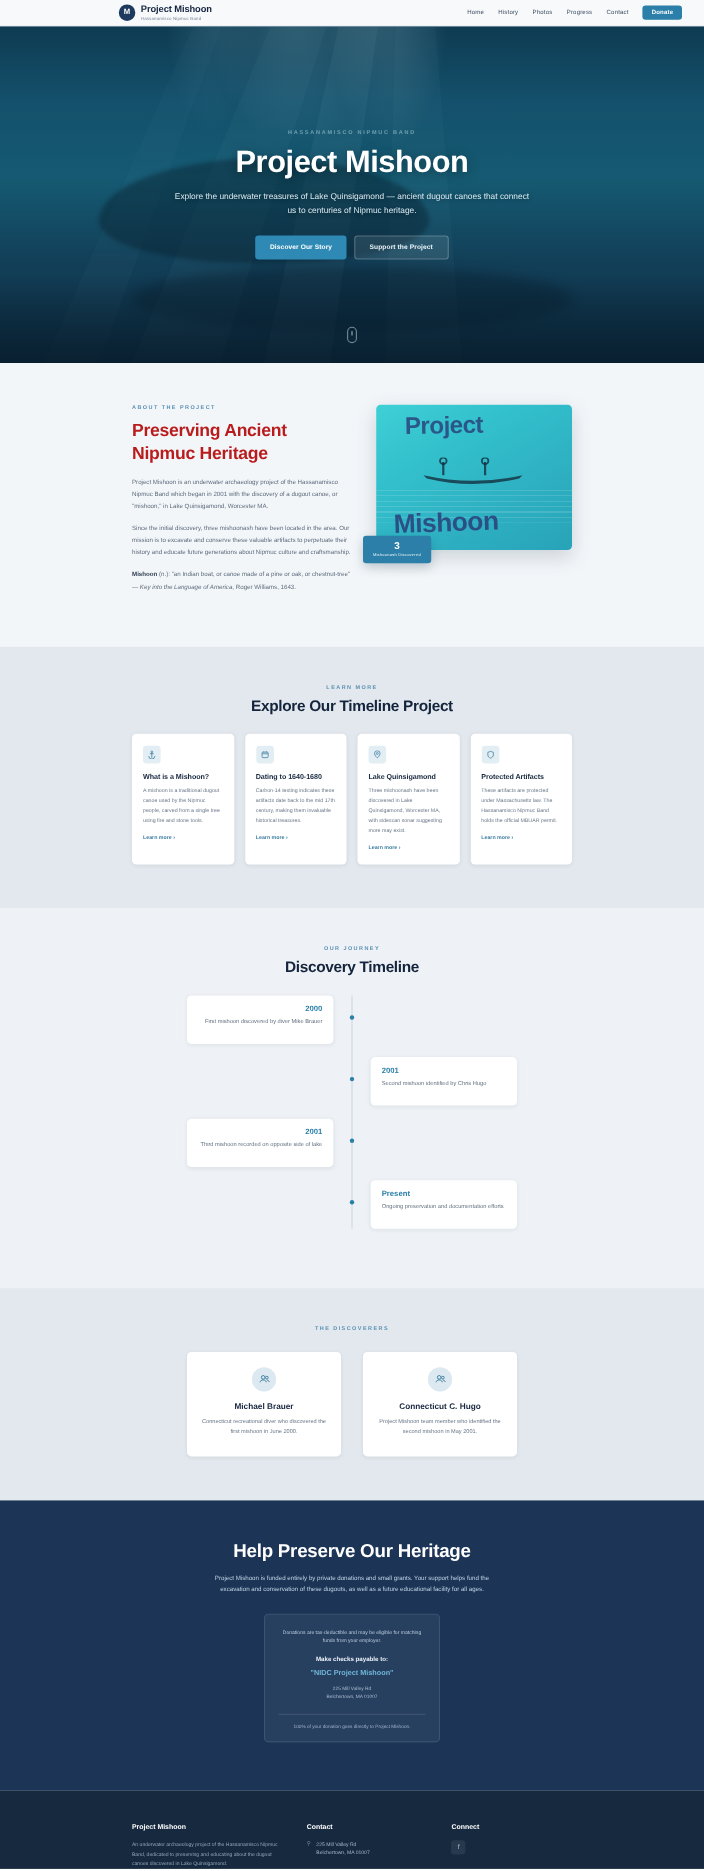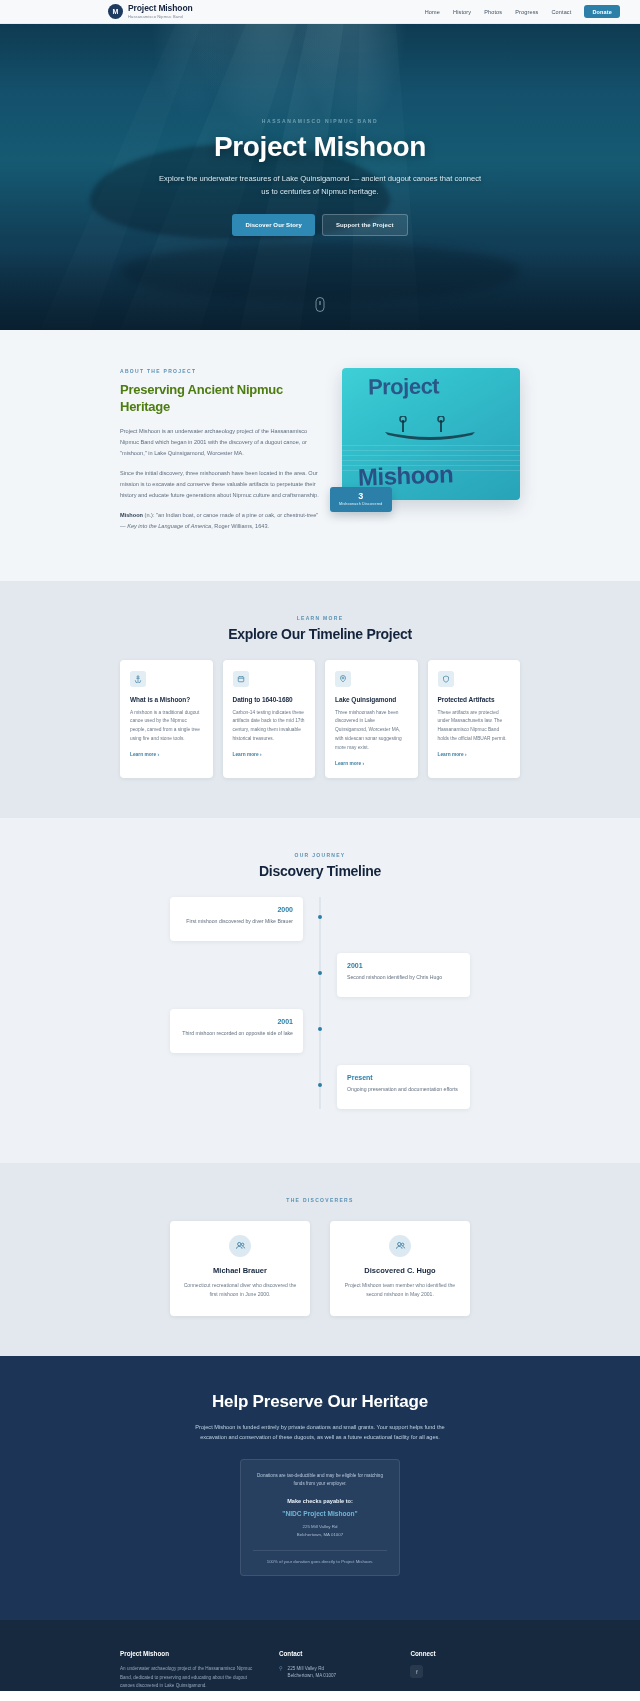--- a/index.html
+++ b/index.html
@@ -103,21 +103,21 @@
   }
   .about-grid {
     width: 400px; margin: 0 auto; display: flex; gap: 22px; align-items: flex-start;
   }
   .about-left { width: 200px; }
   .eyebrow {
     font-size: 5px; letter-spacing: 1.3px; color: #5b91b3; font-weight: bold;
     text-transform: uppercase; margin-bottom: 7px;
   }
   .about-h2 {
-    font-size: 13px; font-weight: bold; color: #4d7c0f; line-height: 1.32;
+    font-size: 16px; font-weight: bold; color: #b91c1c; line-height: 1.32;
     letter-spacing: -.25px; margin-bottom: 11px;
   }
   .about p {
     font-size: 5.6px; color: #5e6d7e; line-height: 1.95; margin-bottom: 9px;
   }
   .about p b { color: #2e3d50; }
   .about p i { font-style: italic; }
   .about-right { position: relative; width: 178px; }
   .about-img {
     width: 178px; height: 132px; border-radius: 4px;
@@ -440,21 +440,21 @@
       </div>
       <div class="disc-card">
         <div class="disc-avatar">
           <svg width="11" height="11" viewBox="0 0 16 16" fill="none" stroke="currentColor" stroke-width="1.3">
             <circle cx="6.2" cy="6" r="2.4"></circle>
               <circle cx="11" cy="6.4" r="1.8"></circle>
             <path d="M2.2 12.6c0-2 1.8-3.2 4-3.2s4 1.2 4 3.2"></path>
               <path d="M11 9.6c1.7 0 3 1 3 2.6"></path>
           </svg>
         </div>
-        <div class="disc-name">Discovered C. Hugo</div>
+        <div class="disc-name">Connecticut C. Hugo</div>
         <div class="disc-desc">Project Mishoon team member who identified the second mishoon in May 2001.</div>
       </div>
     </div>
   </div>
 
   <div class="donate-sec">
     <div class="donate-h2">Help Preserve Our Heritage</div>
     <div class="donate-p">Project Mishoon is funded entirely by private donations and small grants. Your support helps fund the excavation and conservation of these dugouts, as well as a future educational facility for all ages.</div>
     <div class="donate-box">
       <div class="donate-note">Donations are tax-deductible and may be eligible for matching funds from your employer.</div>

